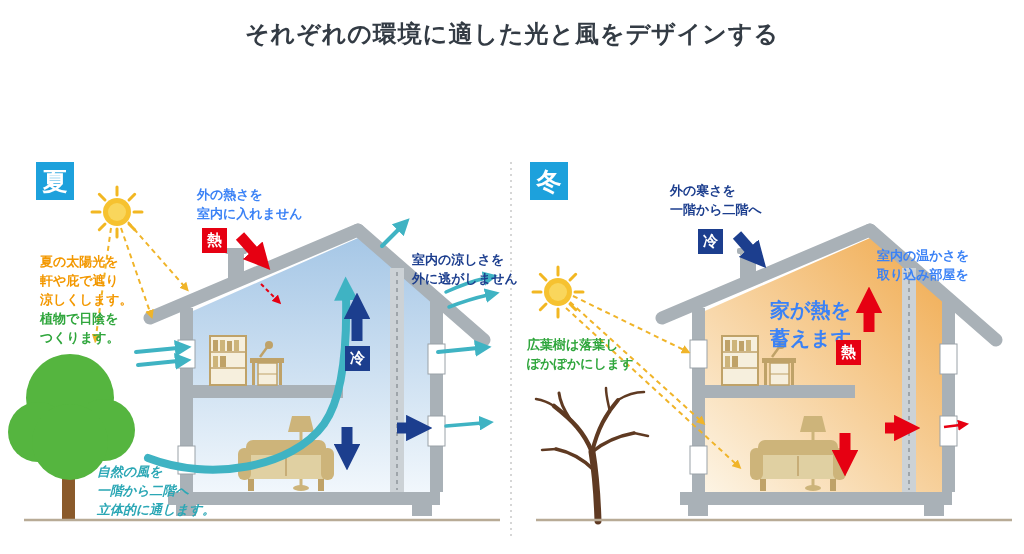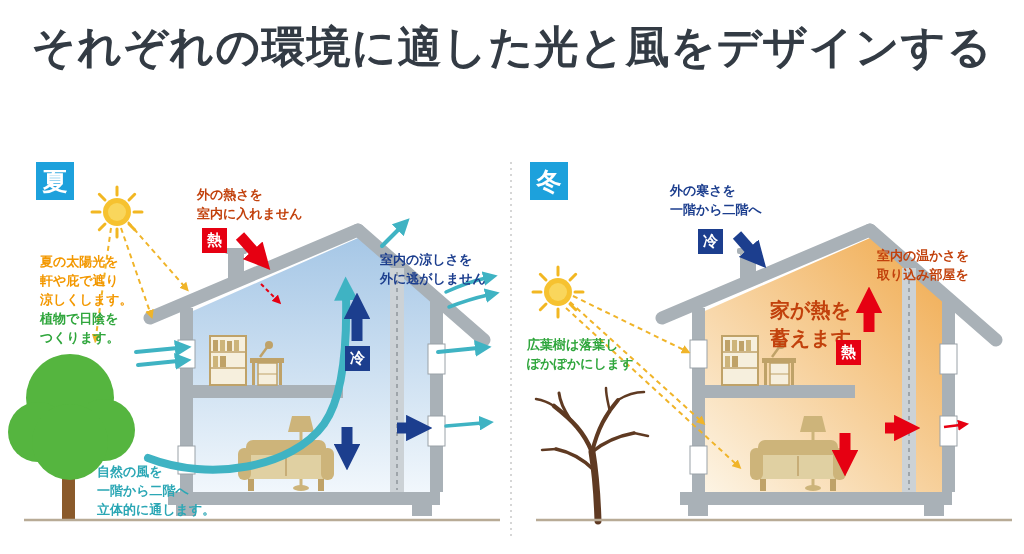--- a/index.html
+++ b/index.html
@@ -1,27 +1,27 @@
 <!DOCTYPE html>
 <html><head>
 <meta charset="utf-8">
 <style>
   html,body{margin:0;padding:0;background:#fff;}
   #stage{position:relative;width:1024px;height:554px;background:#ffffff;overflow:hidden;
          font-family:"Liberation Sans",sans-serif;}
   #gfx{position:absolute;left:0;top:0;}
   .title{position:absolute;top:18px;left:0;width:1024px;text-align:center;
-         font-size:44px;font-weight:bold;color:#333b44;letter-spacing:1px;}
+         font-size:24px;font-weight:bold;color:#333b44;letter-spacing:1px;}
   .label{position:absolute;font-weight:bold;font-size:13px;line-height:1.45;
          white-space:pre-line;}
-  .red{color:#c2410c;}
+  .red{color:#3b82f6;}
   .orange{color:#f39800;}
   .green{color:#2fa63c;}
   .navy{color:#1c3e8e;}
-  .teal{color:#2ba7b5;}
+  .teal{color:#2ba7b5;font-style:italic;}
   .big{font-size:20px;line-height:1.4;}
   .badge{position:absolute;display:flex;align-items:center;justify-content:center;
          color:#fff;font-weight:bold;}
   .badge.season{width:38px;height:38px;background:#1da1dc;font-size:25px;}
   .badge.hot{width:25px;height:25px;background:#e60012;font-size:15px;}
   .badge.cold{width:25px;height:25px;background:#1c3e8e;font-size:15px;}
 </style>
 </head>
 <body>
 
@@ -216,21 +216,21 @@
 
   <div class="badge season" style="left:36px;top:162px">夏</div>
   <div class="label red" style="left:197px;top:186px">外の熱さを
 室内に入れません</div>
   <div class="badge hot" style="left:202px;top:228px">熱</div>
   <div class="label orange" style="left:40px;top:253px">夏の太陽光を
 軒や庇で遮り
 涼しくします。</div>
   <div class="label green" style="left:40px;top:310px">植物で日陰を
 つくります。</div>
-  <div class="label navy" style="left:380px;top:251px">室内の涼しさを
+  <div class="label navy" style="left:412px;top:251px">室内の涼しさを
 外に逃がしません</div>
   <div class="badge cold" style="left:345px;top:346px">冷</div>
   <div class="label teal" style="left:97px;top:463px">自然の風を
 一階から二階へ
 立体的に通します。</div>
 
   <div class="badge season" style="left:530px;top:162px">冬</div>
   <div class="label navy" style="left:670px;top:182px">外の寒さを
 一階から二階へ</div>
   <div class="badge cold" style="left:698px;top:229px">冷</div>

